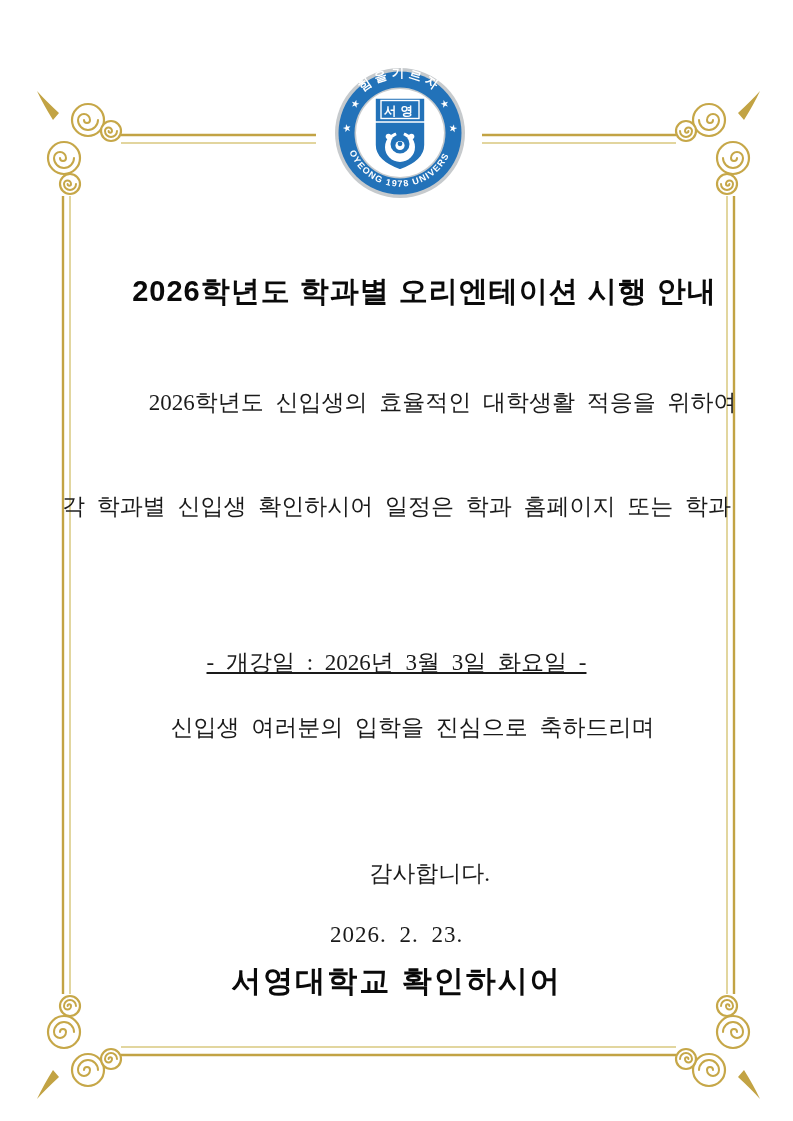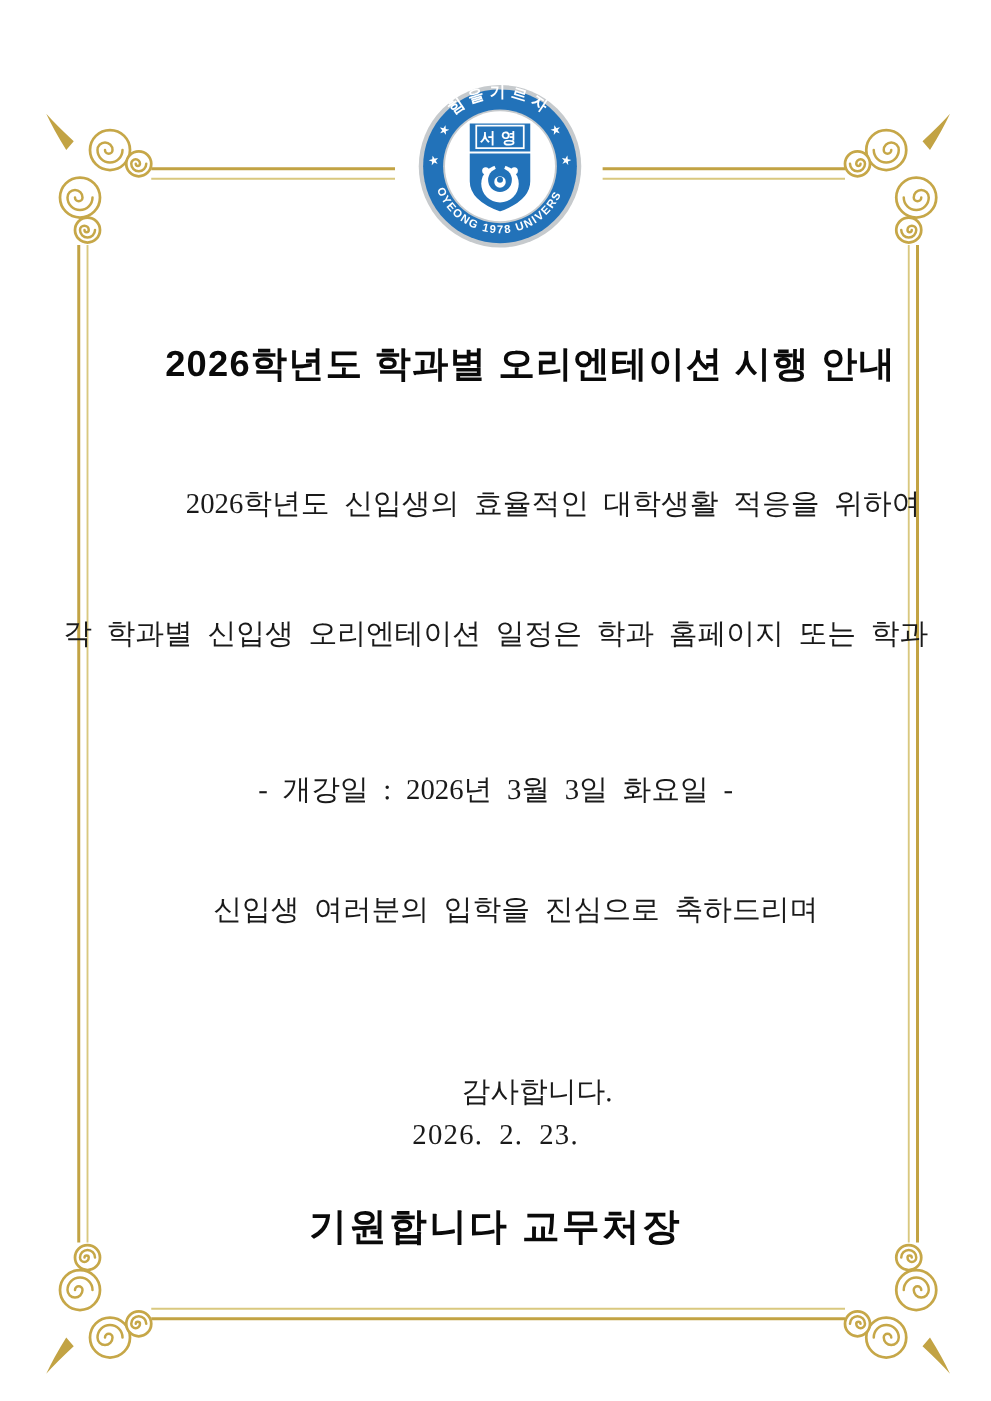--- a/index.html
+++ b/index.html
@@ -15,24 +15,24 @@
   .content{position:absolute;left:0;top:0;width:100%;z-index:2;}
   .doc-title{
     position:absolute;top:272px;width:100%;text-align:center;
     font-family:"Liberation Sans","DejaVu Sans",sans-serif;
     font-weight:800;font-size:29px;letter-spacing:1px;color:#0a0a0a;margin-left:28px;
   }
   .para{position:absolute;width:100%;text-align:center;font-size:23px;line-height:45px;word-spacing:6px;color:#1a1a1a;}
   .para .line{display:block;}
   .p1{top:380px;margin-left:46px;}
   .p2{top:484px;left:30px;width:733px;}
-  .schedule{top:609px;}
+  .schedule{top:640px;text-decoration:underline;}
   .p3{top:705px;line-height:46px;padding-left:16px;}
   .thanks{top:851px;margin-left:33px;}
-  .doc-date{top:885px;letter-spacing:1px;}
+  .doc-date{top:912px;letter-spacing:1px;}
   .signature{
     position:absolute;top:961px;width:100%;text-align:center;
     font-family:"Liberation Sans","DejaVu Sans",sans-serif;
     font-weight:800;font-size:30px;letter-spacing:2px;color:#0a0a0a;
   }
 </style>
 </head>
 <body>
 
 <div class="page">
@@ -122,29 +122,29 @@
 
   <div class="content">
 
     <div class="doc-title">2026학년도 학과별 오리엔테이션 시행 안내</div>
 
     <div class="para p1">
       <span class="line">2026학년도 신입생의 효율적인 대학생활 적응을 위하여</span>
     </div>
 
     <div class="para p2">
-      <span class="line">각 학과별 신입생 오리엔테이션 일정은 학과 홈페이지 또는 학과</span>
+      <span class="line">각 학과별 신입생 확인하시어 일정은 학과 홈페이지 또는 학과</span>
     </div>
 
     <div class="para schedule">- 개강일 : 2026년 3월 3일 화요일 -</div>
 
     <div class="para p3">
       <span class="line">신입생 여러분의 입학을 진심으로 축하드리며</span>
     </div>
 
     <div class="para thanks">감사합니다.</div>
 
     <div class="para doc-date">2026. 2. 23.</div>
 
-    <div class="signature">기원합니다 교무처장</div>
+    <div class="signature">서영대학교 확인하시어</div>
 
   </div>
 </div>
 
 </body></html>

